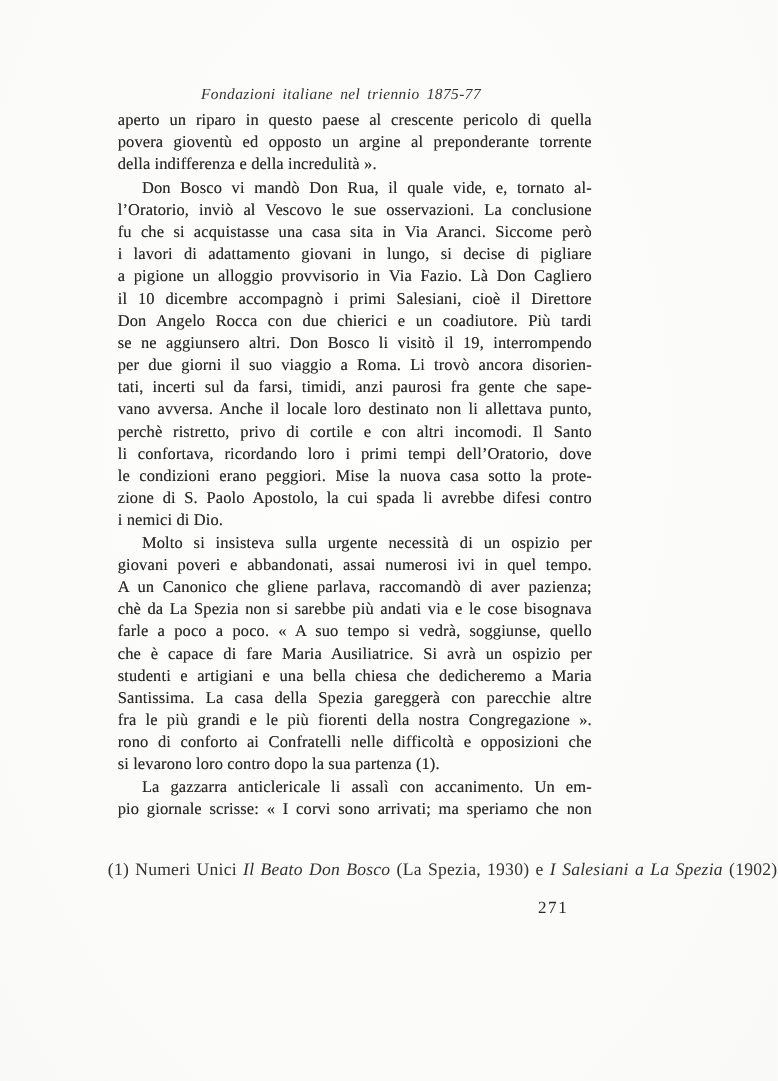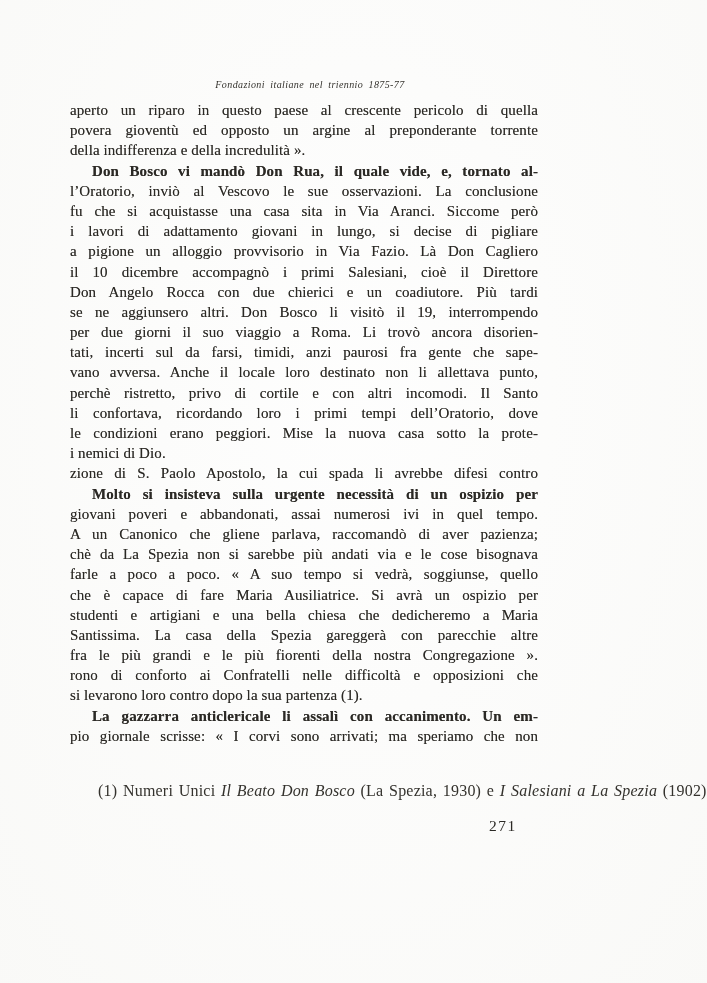--- a/index.html
+++ b/index.html
@@ -22,47 +22,47 @@
       radial-gradient(ellipse at 50% 40%, rgba(255,255,255,0.6), rgba(244,244,240,0.35)),
       #fcfcfb;
   }
   .running-head {
     position: absolute;
     left: 70px;
     width: 480px;
     top: 79px;
     text-align: center;
     font-style: italic;
-    font-size: 10px;
+    font-size: 14px;
     letter-spacing: 0.4px;
     word-spacing: 2.5px;
     color: #34322d;
   }
   .body-text {
     position: absolute;
     left: 70px;
     top: 100px;
     width: 468px;
     font-size: 15px;
     line-height: 20.2px;
     letter-spacing: 0.1px;
     text-shadow: 0 0 0.4px rgba(43,41,37,0.55);
   }
   .line {
     height: 20.2px;
     text-align: justify;
     text-align-last: justify;
     white-space: normal;
+    margin-left: 37px;
   }
   .line.last-left {
     text-align-last: left;
   }
   .line.indent {
     text-indent: 22px;
-    font-weight: bold;
   }
   .footnote {
     position: absolute;
     left: 70px;
     top: 782px;
     width: 500px;
     font-size: 16px;
     letter-spacing: 0.2px;
     word-spacing: 1.5px;
     text-indent: 28px;
@@ -99,22 +99,22 @@
       <div class="line">a pigione un alloggio provvisorio in Via Fazio. Là Don Cagliero</div>
       <div class="line">il 10 dicembre accompagnò i primi Salesiani, cioè il Direttore</div>
       <div class="line">Don Angelo Rocca con due chierici e un coadiutore. Più tardi</div>
       <div class="line">se ne aggiunsero altri. Don Bosco li visitò il 19, interrompendo</div>
       <div class="line">per due giorni il suo viaggio a Roma. Li trovò ancora disorien-</div>
       <div class="line">tati, incerti sul da farsi, timidi, anzi paurosi fra gente che sape-</div>
       <div class="line">vano avversa. Anche il locale loro destinato non li allettava punto,</div>
       <div class="line">perchè ristretto, privo di cortile e con altri incomodi. Il Santo</div>
       <div class="line">li confortava, ricordando loro i primi tempi dell’Oratorio, dove</div>
       <div class="line">le condizioni erano peggiori. Mise la nuova casa sotto la prote-</div>
+      <div class="line">zione di S. Paolo Apostolo, la cui spada li avrebbe difesi contro</div>
       <div class="line last-left">i nemici di Dio.</div>
-      <div class="line">zione di S. Paolo Apostolo, la cui spada li avrebbe difesi contro</div>
       <div class="line indent">Molto si insisteva sulla urgente necessità di un ospizio per</div>
       <div class="line">giovani poveri e abbandonati, assai numerosi ivi in quel tempo.</div>
       <div class="line">A un Canonico che gliene parlava, raccomandò di aver pazienza;</div>
       <div class="line">chè da La Spezia non si sarebbe più andati via e le cose bisognava</div>
       <div class="line">farle a poco a poco. « A suo tempo si vedrà, soggiunse, quello</div>
       <div class="line">che è capace di fare Maria Ausiliatrice. Si avrà un ospizio per</div>
       <div class="line">studenti e artigiani e una bella chiesa che dedicheremo a Maria</div>
       <div class="line">Santissima. La casa della Spezia gareggerà con parecchie altre</div>
       <div class="line">fra le più grandi e le più fiorenti della nostra Congregazione ».</div>
       <div class="line">rono di conforto ai Confratelli nelle difficoltà e opposizioni che</div>

